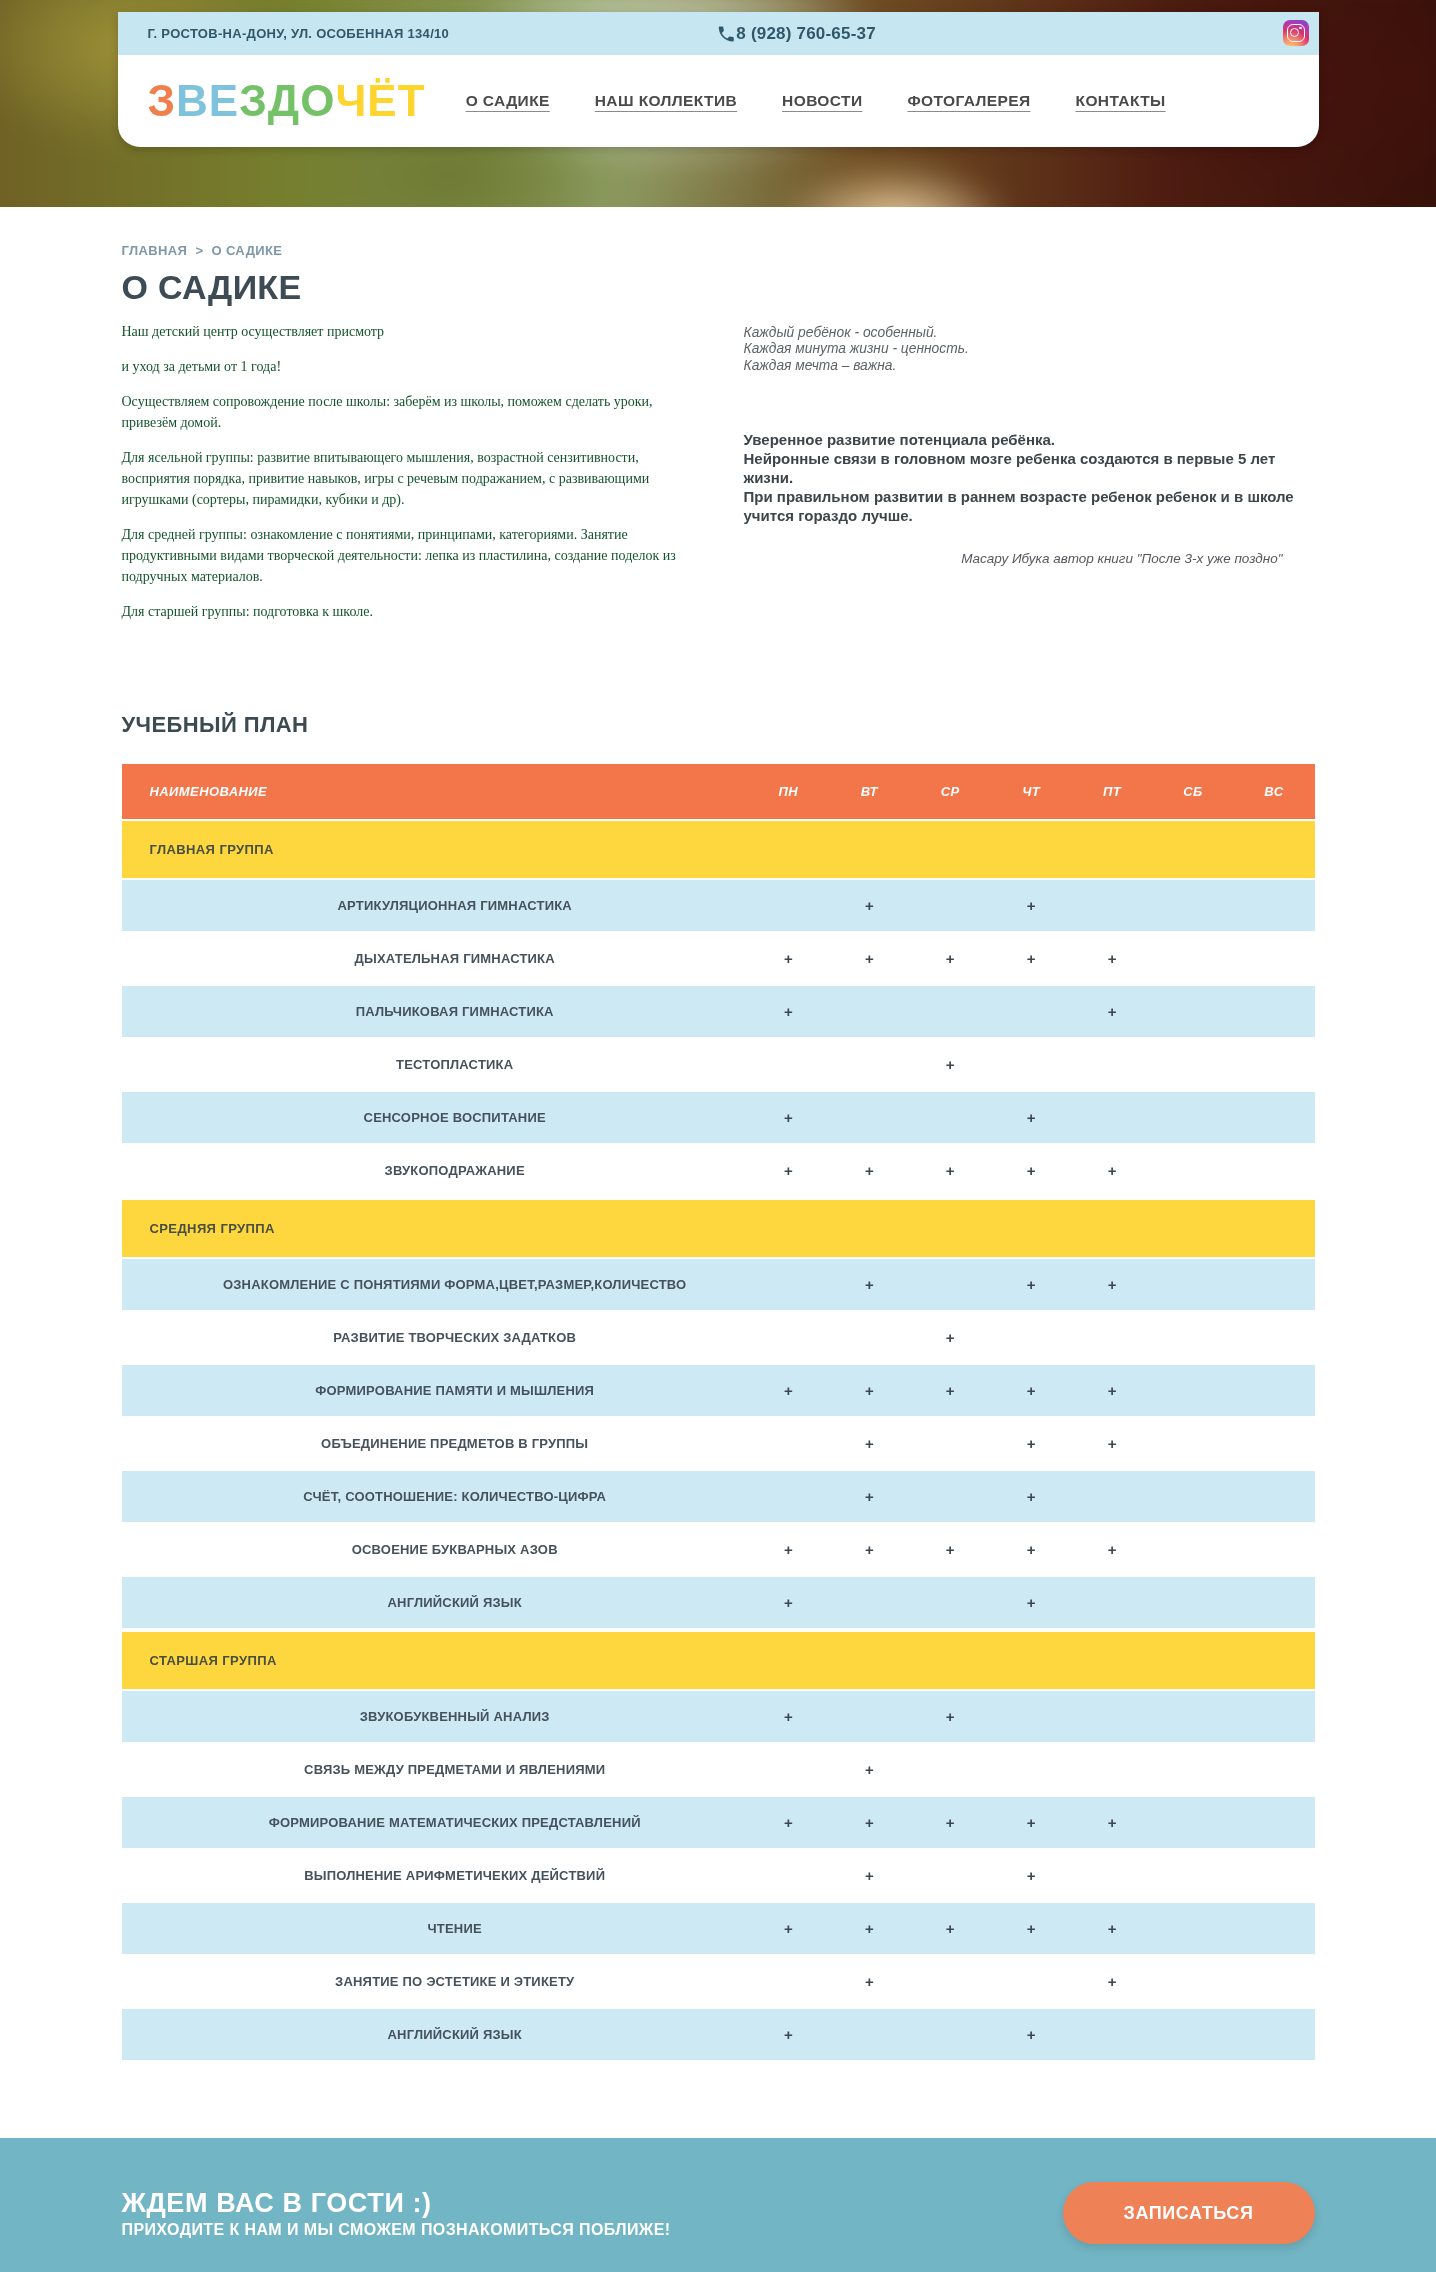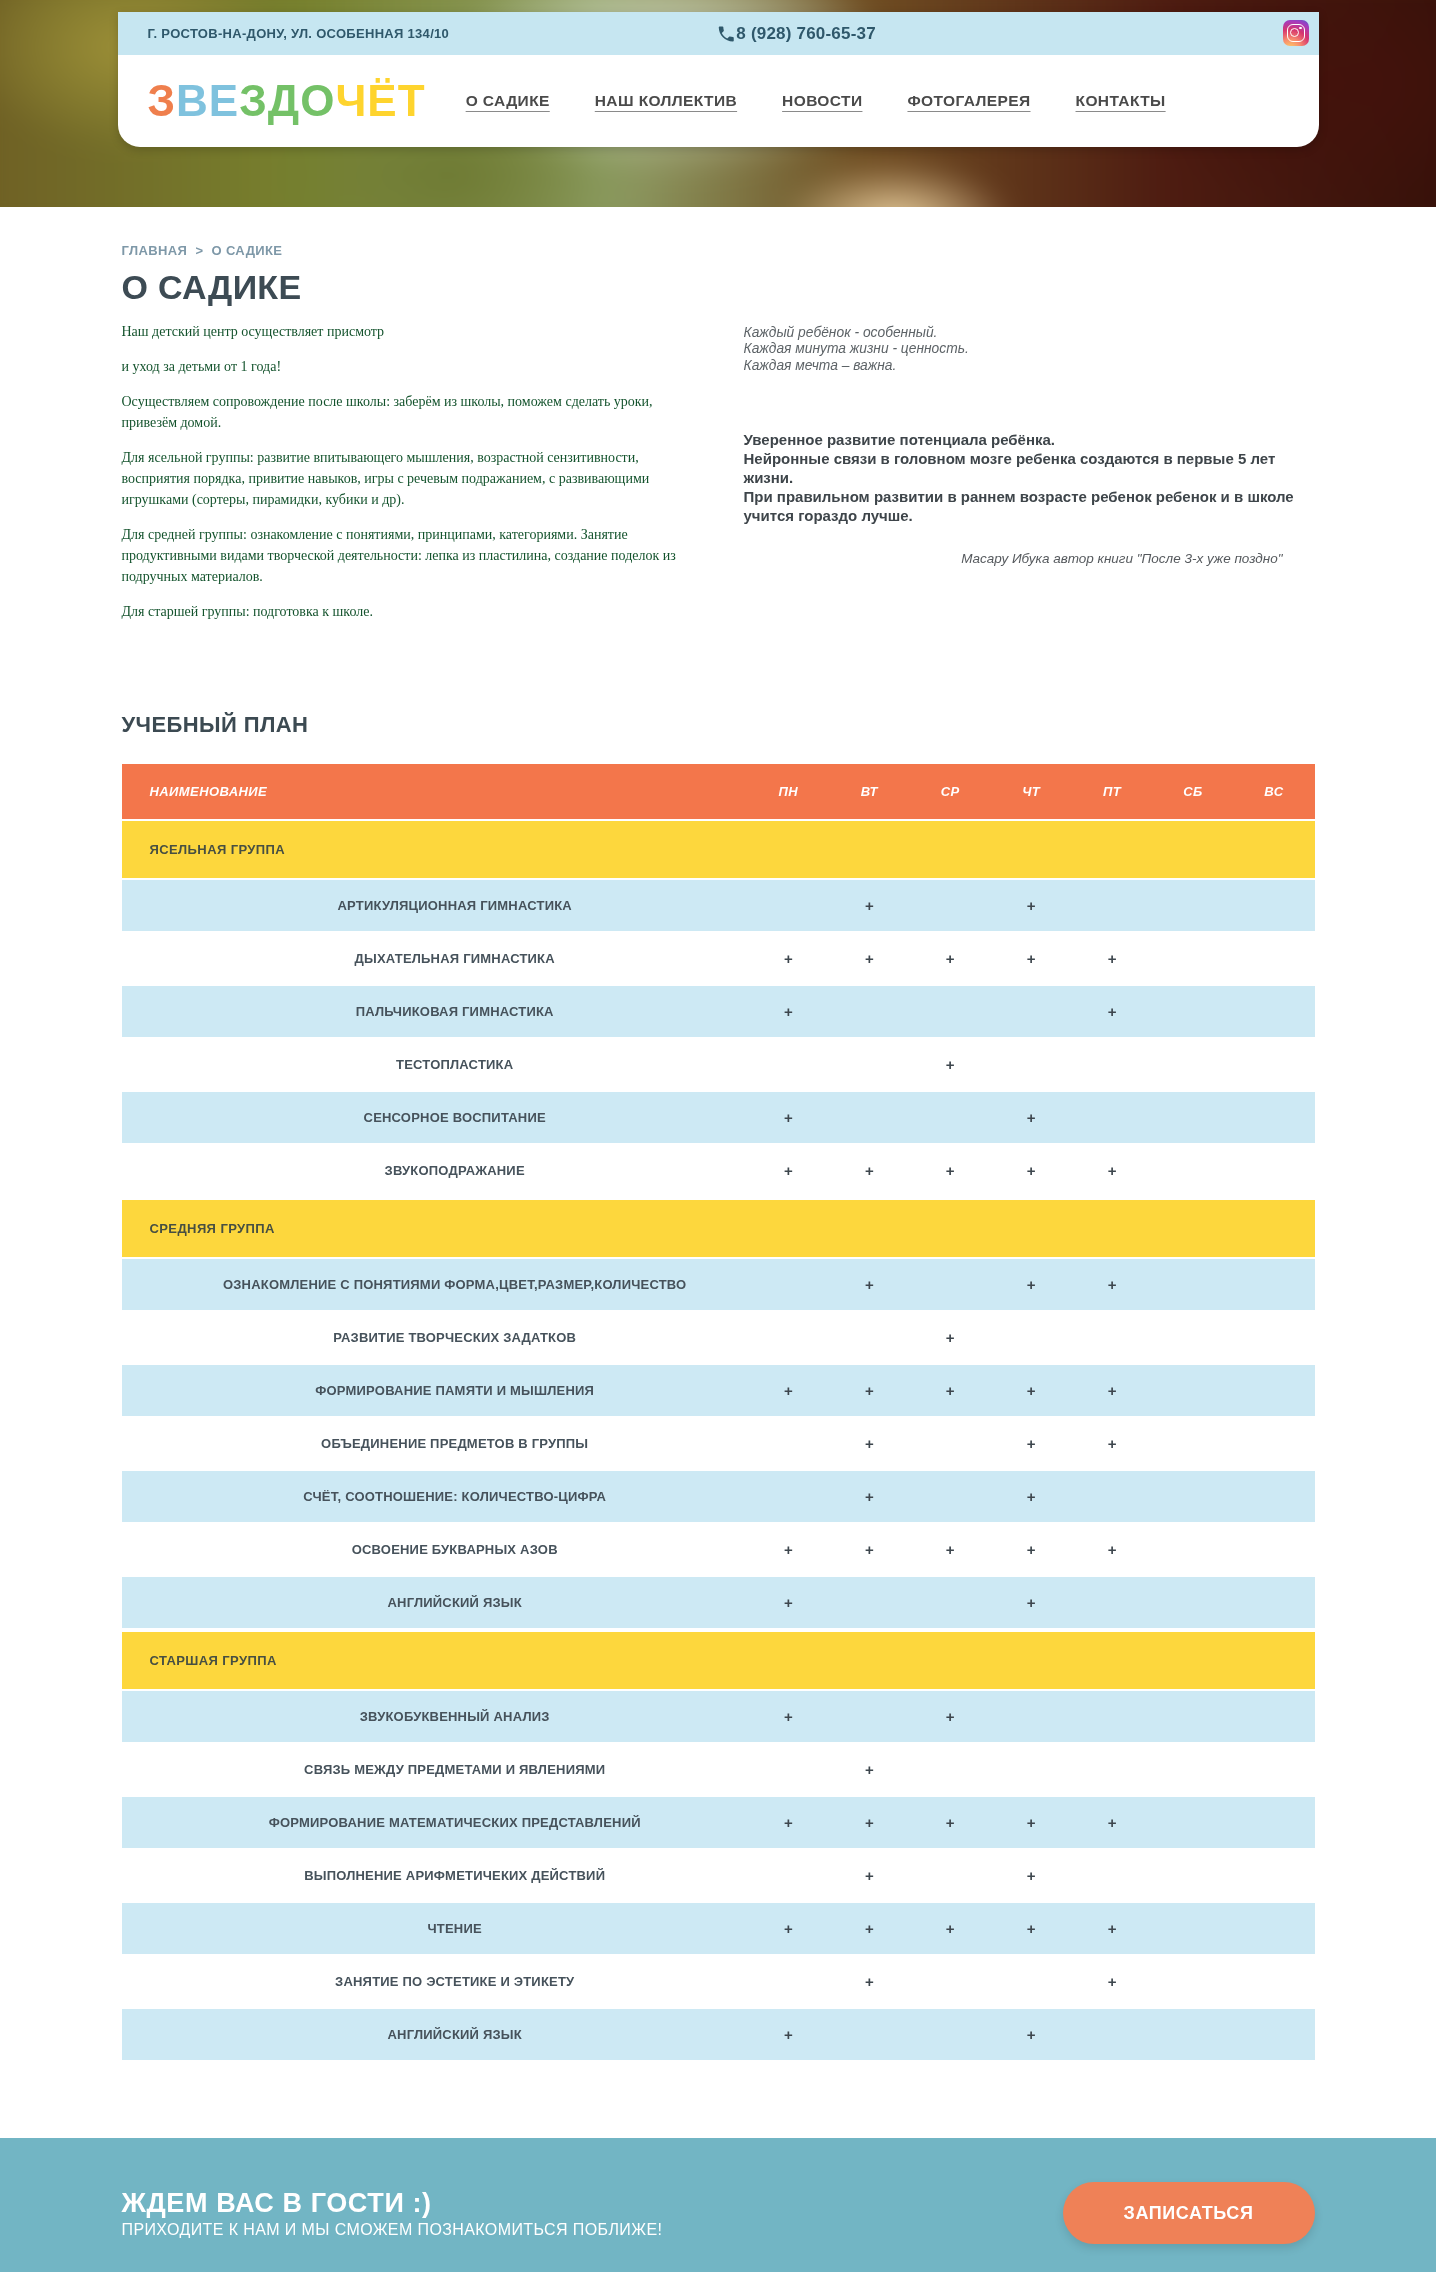--- a/index.html
+++ b/index.html
@@ -68,21 +68,21 @@
   .schedule .data-row td{height:51px;font-size:13px;color:#46525b;border-bottom:2px solid #fff;}
   .schedule .data-row .td-label{text-align:center;padding-left:40px;font-weight:600;letter-spacing:.2px;}
   .schedule .data-row .td-mark{text-align:center;font-size:15px;font-weight:600;color:#3d464d;}
   .schedule .row-blue td{background:#cde9f4;}
   .schedule .row-white td{background:#ffffff;}
 
   
   .cta{background:#72b5c4;height:150px;}
   .cta-inner{height:100%;display:flex;align-items:center;justify-content:space-between;}
   .cta-title{font-size:27px;font-weight:700;color:#ffffff;letter-spacing:.6px;}
-  .cta-sub{margin-top:2px;font-size:16px;font-weight:400;color:#ffffff;letter-spacing:.4px;}
+  .cta-sub{margin-top:2px;font-size:16px;font-weight:700;color:#ffffff;letter-spacing:.4px;}
   .cta-btn{width:252px;height:62px;border:none;border-radius:31px;background:#ef8157;cursor:pointer;
     color:#ffffff;font-family:inherit;font-size:18px;font-weight:600;letter-spacing:.6px;
     box-shadow:0 4px 10px rgba(0,0,0,.12);}
 </style>
 </head>
 <body>
 
 <div class="hero">
   <div class="hero-bg"></div>
   <div class="header-card">
@@ -162,21 +162,21 @@
           <th class="th-day">ВТ</th>
           <th class="th-day">СР</th>
           <th class="th-day">ЧТ</th>
           <th class="th-day">ПТ</th>
           <th class="th-day">СБ</th>
           <th class="th-day">ВС</th>
         </tr>
       </thead>
       <tbody>
         <tr class="group-row">
-          <td colspan="8">ЯСЕЛЬНАЯ ГРУППА</td>
+          <td colspan="8">ГЛАВНАЯ ГРУППА</td>
         </tr>
         <tr class="data-row row-blue">
           <td class="td-label">АРТИКУЛЯЦИОННАЯ ГИМНАСТИКА</td>
           <td class="td-mark"></td>
           <td class="td-mark">+</td>
           <td class="td-mark"></td>
           <td class="td-mark">+</td>
           <td class="td-mark"></td>
           <td class="td-mark"></td>
           <td class="td-mark"></td>

